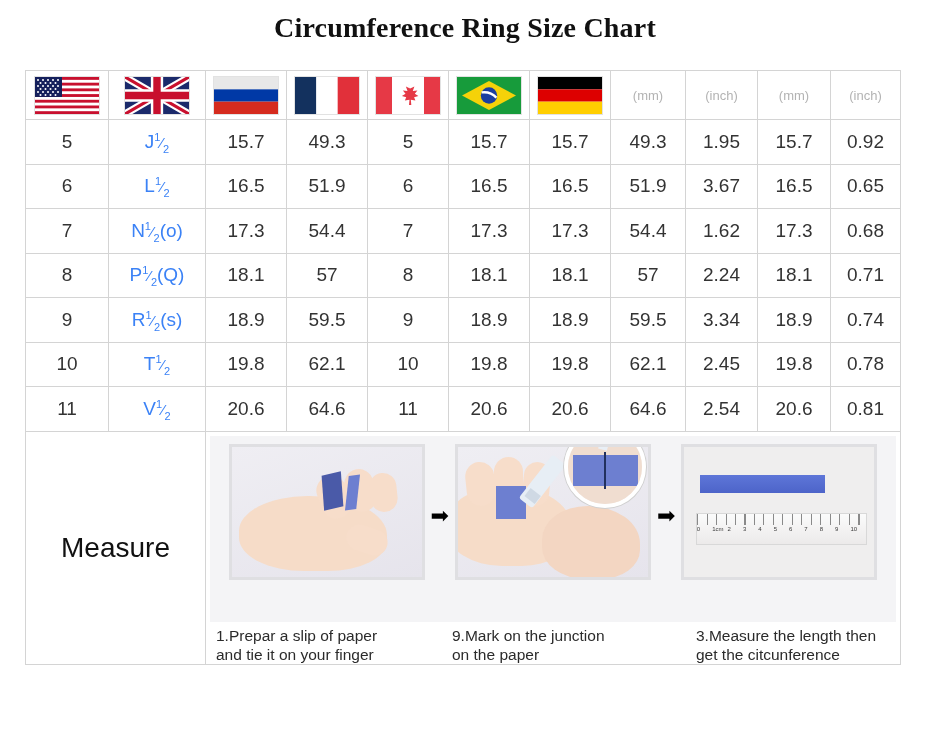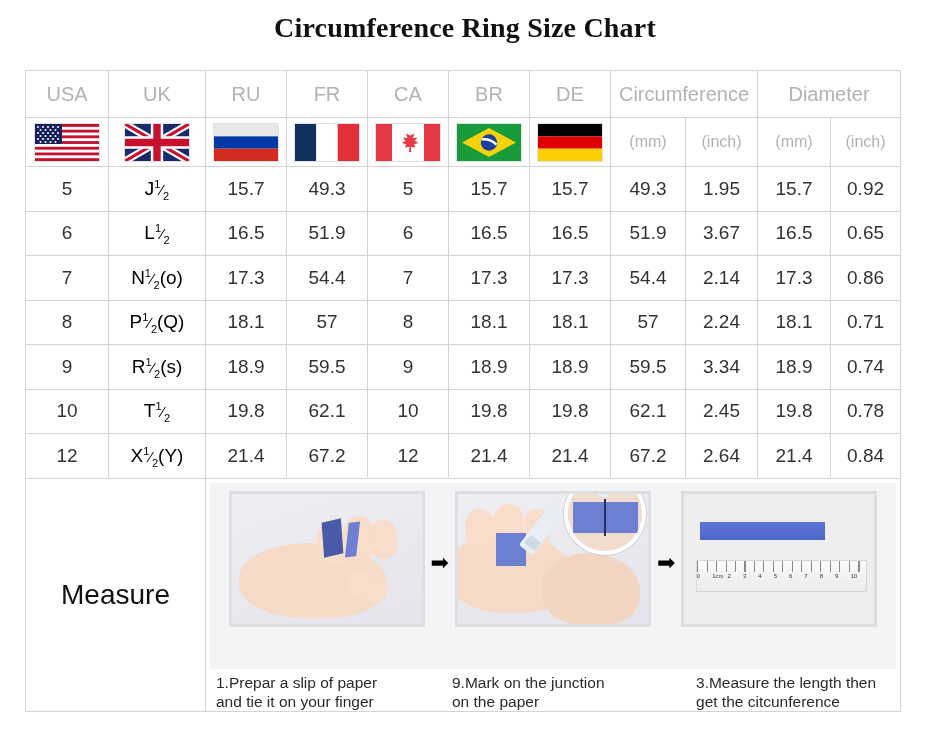--- a/index.html
+++ b/index.html
@@ -20,29 +20,29 @@
   #chart-table td,#chart-table th{
     border:1px solid #d4d4d4;
     text-align:center;vertical-align:middle;
     font-weight:normal;padding:0;
   }
   .hdr-name{
     height:46px;font-size:20px;color:#b3b3b3;
     font-family:"Liberation Sans", sans-serif;
   }
   .hdr-unit{
-    height:48px;font-size:16px;color:#b3b3b3;
+    height:48px;font-size:13px;color:#b3b3b3;
   }
   .flag-cell{height:48px;}
   .flag{
     width:64px;height:37px;margin:0 auto;display:block;
     box-shadow:0 0 0 1px #e2e2e2;
   }
   .cell{height:43.5px;font-size:19px;color:#333333;}
-  .uk-cell{font-size:19px;color:#000000;white-space:nowrap;}
+  .uk-cell{font-size:19px;color:#3b82f6;white-space:nowrap;}
   .uk-cell sup{font-size:11px;vertical-align:super;line-height:0;}
   .uk-cell sub{font-size:11px;vertical-align:sub;line-height:0;}
   .uk-cell .sl{font-size:15px;}
 
   
   .measure-cell{
     height:212px;font-size:28px;color:#111111;vertical-align:middle;
   }
   .steps-cell{height:212px;padding:0;vertical-align:top;}
   .steps-wrap{
@@ -116,31 +116,20 @@
       <col style="width:81px">
       <col style="width:81px">
     <col style="width:81px">
       <col style="width:75px">
       <col style="width:72px">
     <col style="width:73px">
       <col style="width:70px">
   </colgroup>
 
   <tbody>
-      <tr>
-    <th class="hdr-name">USA</th>
-    <th class="hdr-name">UK</th>
-    <th class="hdr-name">RU</th>
-    <th class="hdr-name">FR</th>
-    <th class="hdr-name">CA</th>
-    <th class="hdr-name">BR</th>
-    <th class="hdr-name">DE</th>
-    <th class="hdr-name" colspan="2">Circumference</th>
-    <th class="hdr-name" colspan="2">Diameter</th>
-  </tr>
 
   <tr>
     <td class="flag-cell">
       <svg class="flag" viewBox="0 0 64 37">
         <rect width="64" height="37" fill="#fff"></rect>
         <g fill="#c8102e">
           <rect y="0" width="64" height="2.85"></rect>
               <rect y="5.7" width="64" height="2.85"></rect>
           <rect y="11.4" width="64" height="2.85"></rect>
               <rect y="17.1" width="64" height="2.85"></rect>
@@ -262,23 +251,23 @@
       </tr>
       <tr>
         <td class="cell">7</td>
         <td class="cell uk-cell">N<sup>1</sup><span class="sl">⁄</span><sub>2</sub>(o)</td>
         <td class="cell">17.3</td>
         <td class="cell">54.4</td>
         <td class="cell">7</td>
         <td class="cell">17.3</td>
         <td class="cell">17.3</td>
         <td class="cell">54.4</td>
-        <td class="cell">2.14</td>
+        <td class="cell">1.62</td>
         <td class="cell">17.3</td>
-        <td class="cell">0.86</td>
+        <td class="cell">0.68</td>
       </tr>
       <tr>
         <td class="cell">8</td>
         <td class="cell uk-cell">P<sup>1</sup><span class="sl">⁄</span><sub>2</sub>(Q)</td>
         <td class="cell">18.1</td>
         <td class="cell">57</td>
         <td class="cell">8</td>
         <td class="cell">18.1</td>
         <td class="cell">18.1</td>
         <td class="cell">57</td>
@@ -306,31 +295,31 @@
         <td class="cell">62.1</td>
         <td class="cell">10</td>
         <td class="cell">19.8</td>
         <td class="cell">19.8</td>
         <td class="cell">62.1</td>
         <td class="cell">2.45</td>
         <td class="cell">19.8</td>
         <td class="cell">0.78</td>
       </tr>
       <tr>
-        <td class="cell">12</td>
-        <td class="cell uk-cell">X<sup>1</sup><span class="sl">⁄</span><sub>2</sub>(Y)</td>
-        <td class="cell">21.4</td>
-        <td class="cell">67.2</td>
-        <td class="cell">12</td>
-        <td class="cell">21.4</td>
-        <td class="cell">21.4</td>
-        <td class="cell">67.2</td>
-        <td class="cell">2.64</td>
-        <td class="cell">21.4</td>
-        <td class="cell">0.84</td>
+        <td class="cell">11</td>
+        <td class="cell uk-cell">V<sup>1</sup><span class="sl">⁄</span><sub>2</sub></td>
+        <td class="cell">20.6</td>
+        <td class="cell">64.6</td>
+        <td class="cell">11</td>
+        <td class="cell">20.6</td>
+        <td class="cell">20.6</td>
+        <td class="cell">64.6</td>
+        <td class="cell">2.54</td>
+        <td class="cell">20.6</td>
+        <td class="cell">0.81</td>
       </tr>
     </tbody>
 
   <tbody>
       <tr>
     <td class="measure-cell" colspan="2">Measure</td>
     <td class="steps-cell" colspan="9">
       <div class="steps-wrap">
 
         <div class="step">

